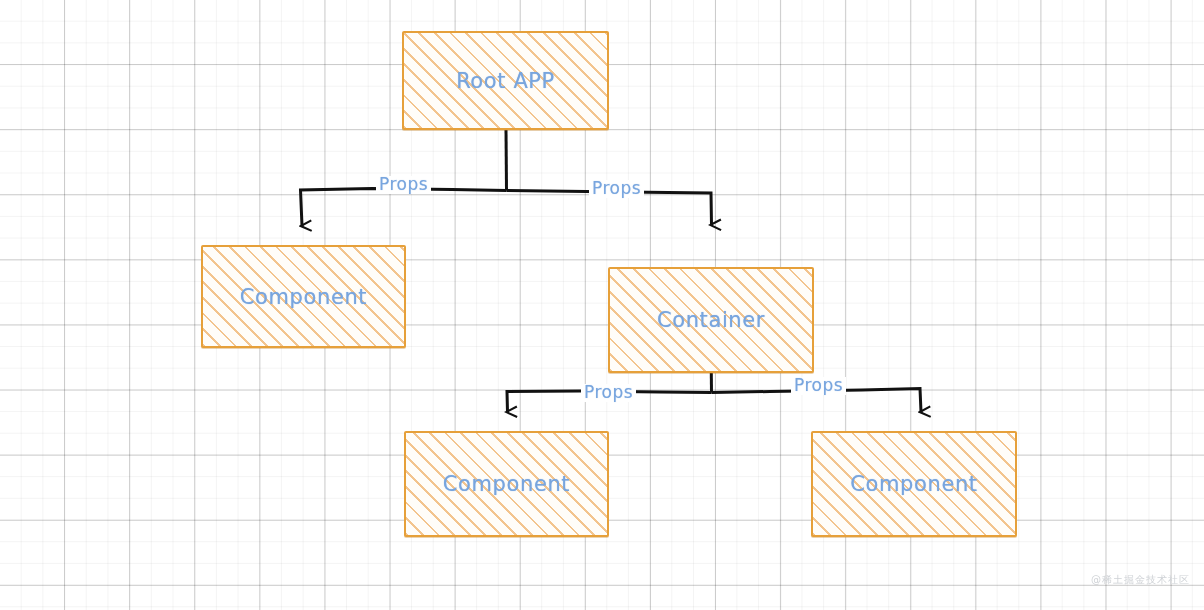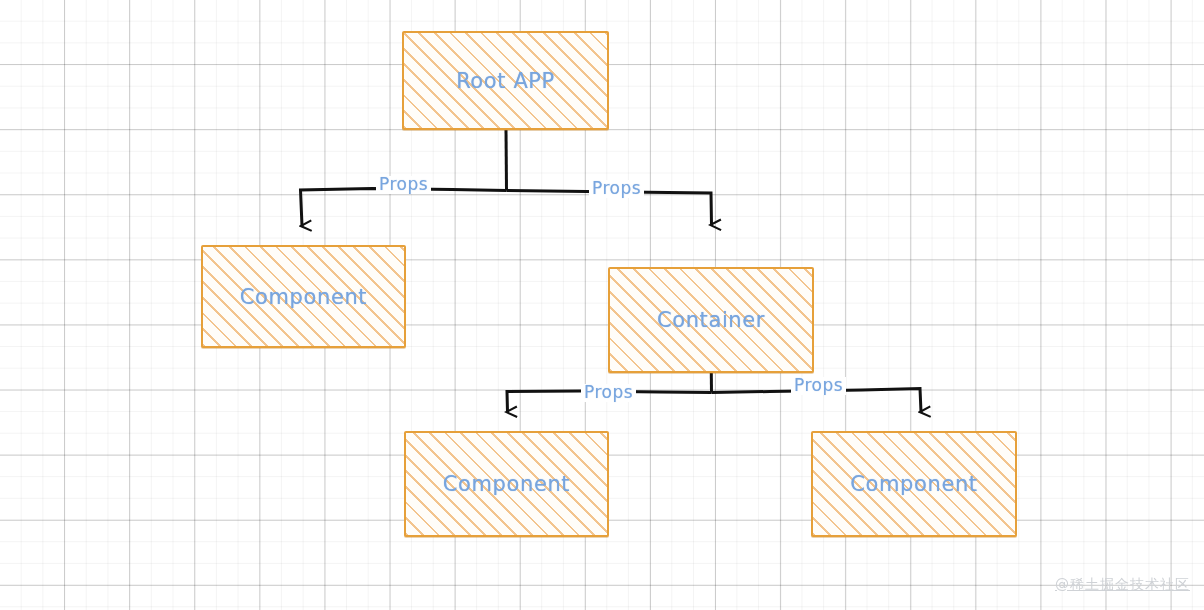--- a/index.html
+++ b/index.html
@@ -67,26 +67,25 @@
     background: #ffffff;
     padding: 0 3px;
     line-height: 1.05;
     text-shadow: 0 0 1px rgba(120,165,222,0.55);
     user-select: none;
     white-space: nowrap;
   }
   #watermark {
     position: absolute;
     right: 14px;
-    bottom: 16px;
+    bottom: 23px;
     color: #cfd2d6;
-    font-size: 14px;
+    font-size: 10px;
     letter-spacing: 1px;
     user-select: none;
-    text-decoration: underline;
   }
 </style>
 </head>
 <body>
 
 <div id="canvas">
 
   <svg id="edges" viewBox="0 0 1204 610">
     <defs>
       <marker id="arrowOpen" markerWidth="14" markerHeight="14" refX="6.5" refY="11" orient="auto" markerUnits="userSpaceOnUse">

